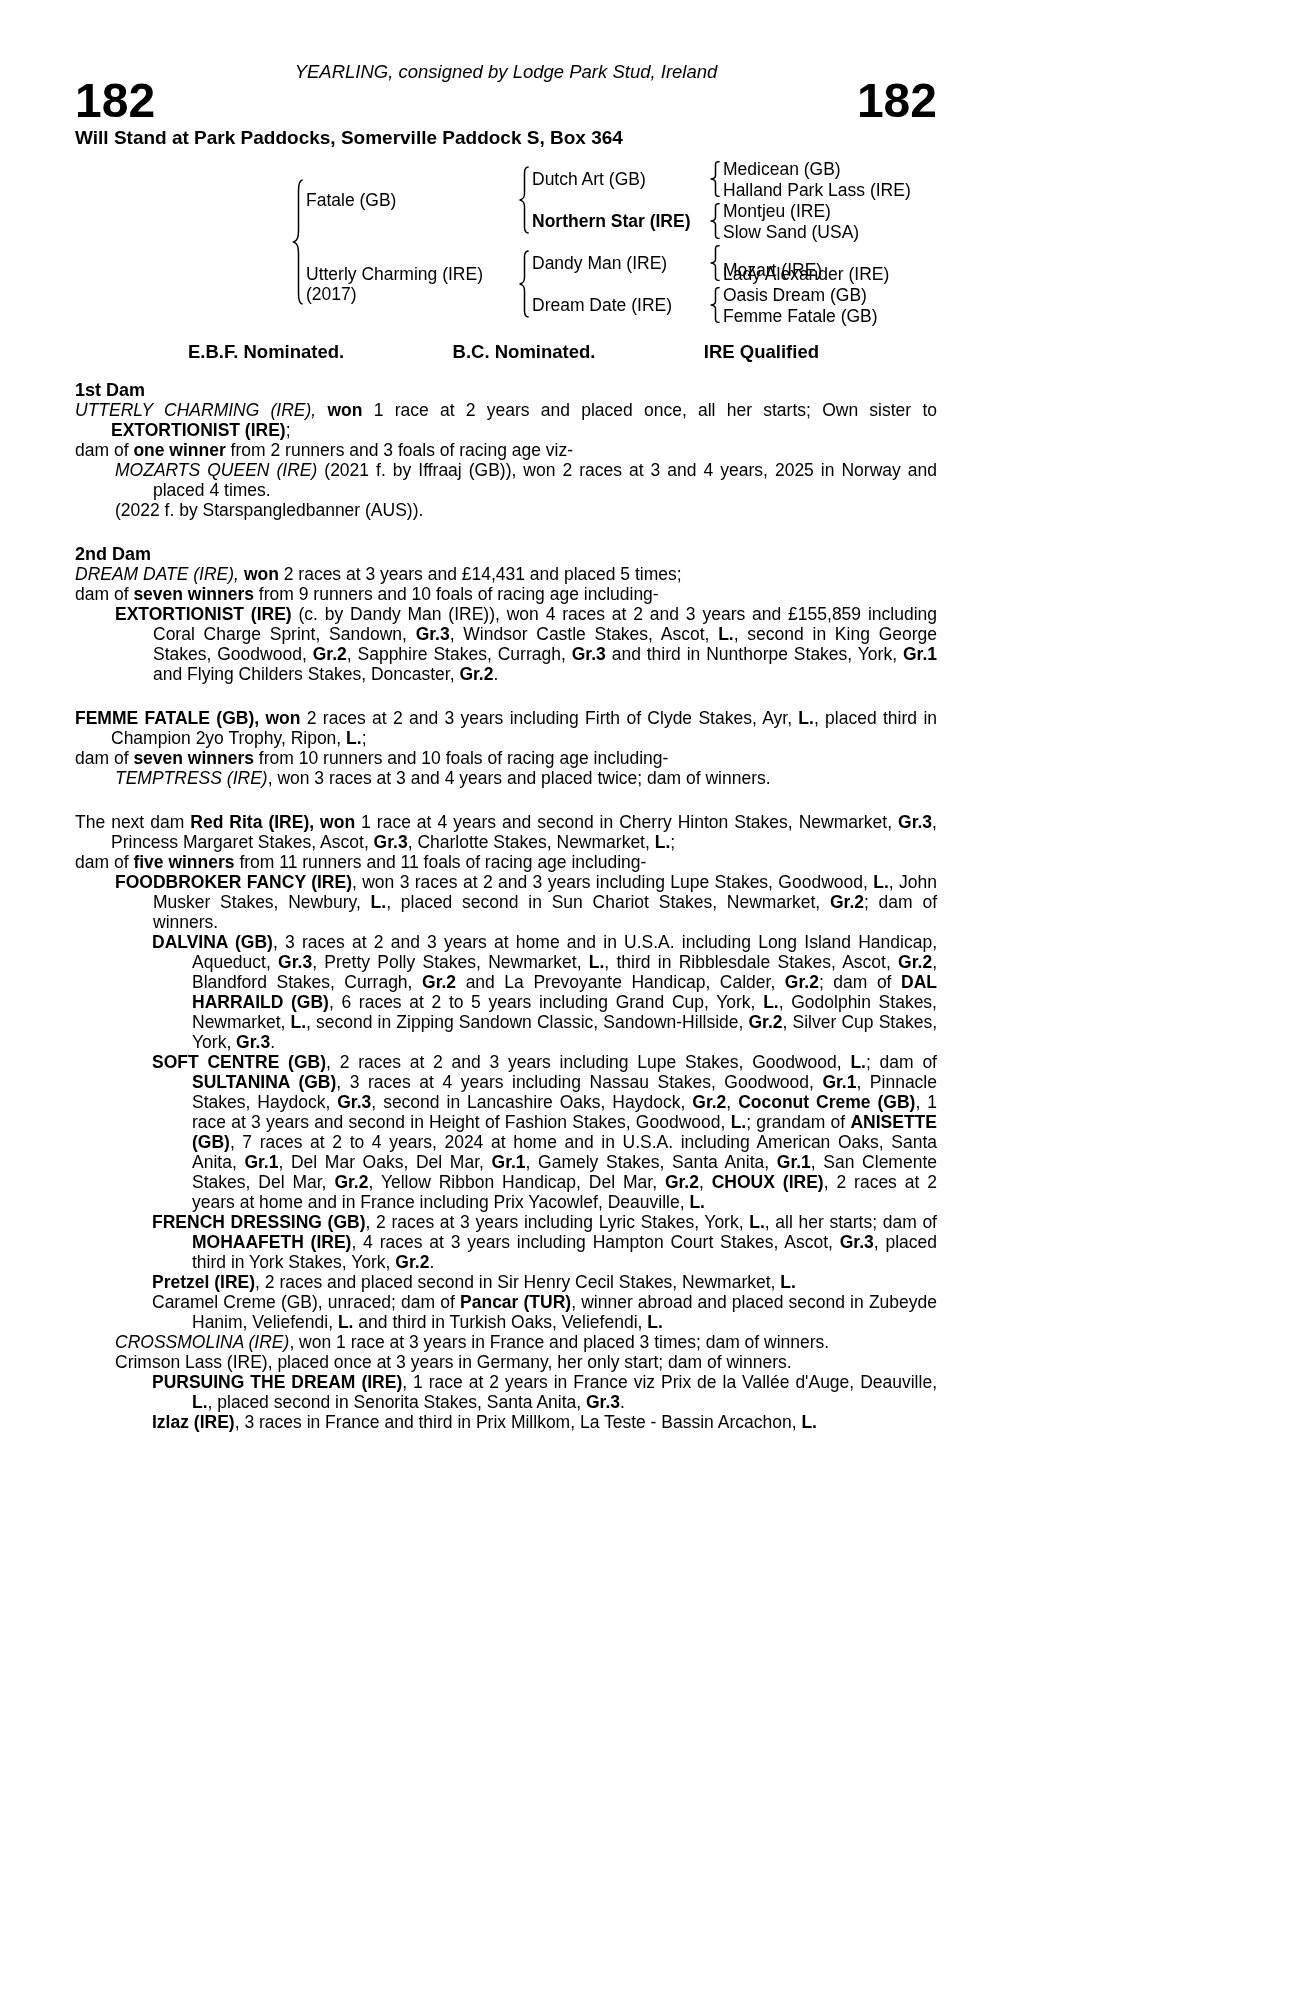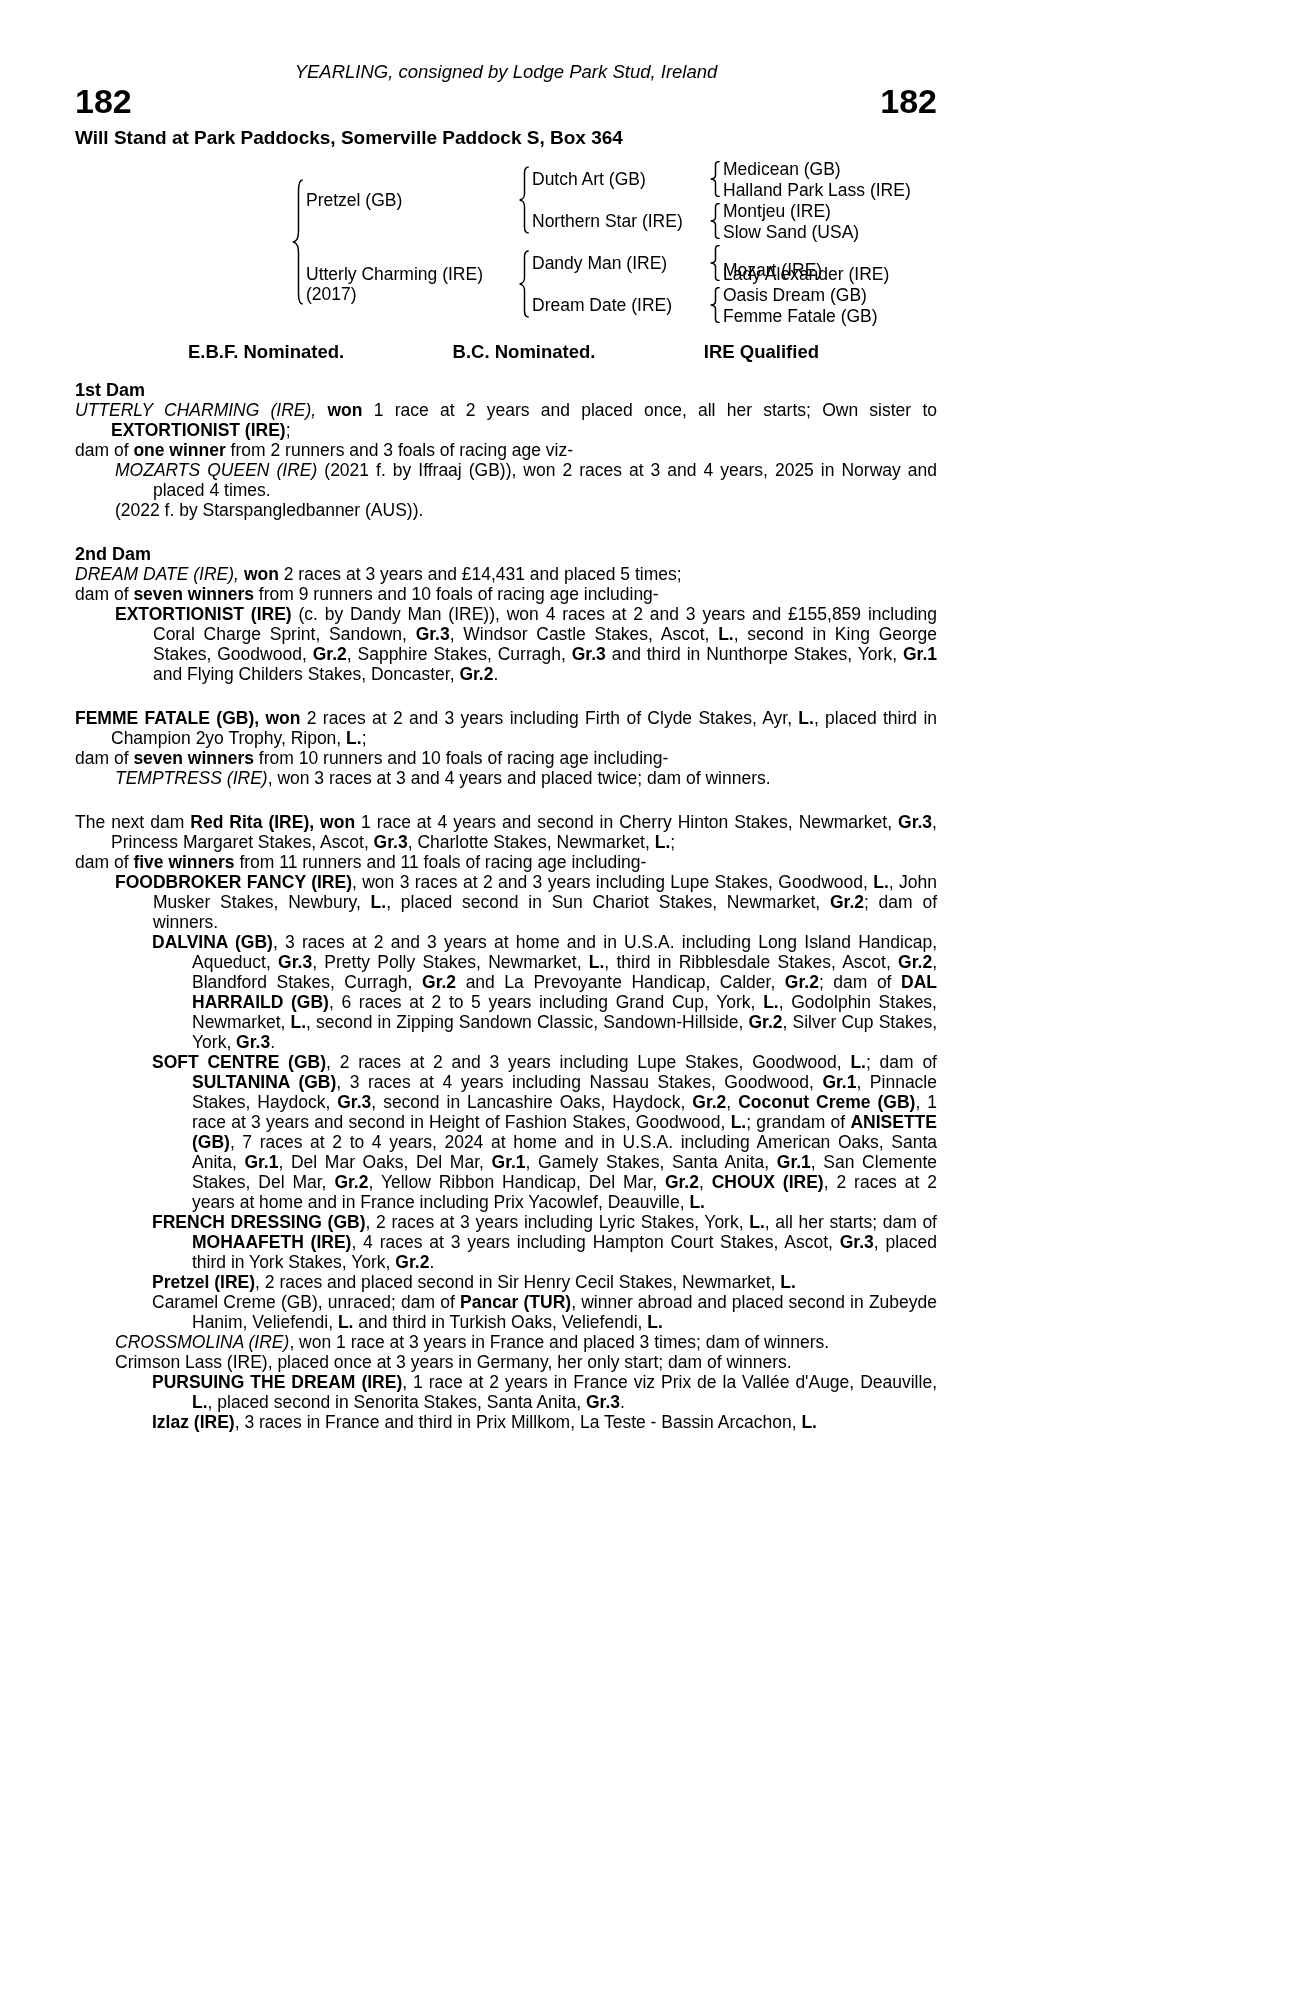--- a/index.html
+++ b/index.html
@@ -6,33 +6,33 @@
   html, body { background:#ffffff; }
   body {
     width:1315px; height:2000px; position:relative; overflow:hidden;
     font-family:"Liberation Sans", sans-serif;
     color:#000; font-size:17.5px; line-height:20px;
   }
   .page { position:absolute; left:75px; top:0; width:862px; }
 
   .consignor { text-align:center; font-style:italic; font-size:18.5px; margin-top:62px; }
   .lot-row { display:flex; justify-content:space-between; align-items:baseline; margin-top:0px; }
-  .lot-number { font-size:34px; line-height:38px; font-weight:bold; }
+  .lot-number { font-size:48px; line-height:38px; font-weight:bold; }
   .stand-line { font-weight:bold; font-size:19px; margin-top:8px; }
 
   
   .pedigree { display:grid; grid-template-columns:215px 16px 210px 16px 175px 16px 1fr;
               grid-auto-rows:21px; margin-top:10px; align-items:center; }
   .ped-cell { white-space:nowrap; }
   .ped-name-block { grid-column:1; grid-row:1/9; align-self:center; }
   .ped-horse-name { font-weight:bold; font-size:19px; margin:2px 0; }
   .sire-cell { grid-column:3; grid-row:1/5; }
   .dam-cell  { grid-column:3; grid-row:5/9; }
   .g3-0 { grid-column:5; grid-row:1/3; }
-  .g3-1 { grid-column:5; grid-row:3/5; }
+  .g3-1 { grid-column:5; grid-row:3/5;font-weight:bold; }
   .g3-2 { grid-column:5; grid-row:5/7; }
   .g3-3 { grid-column:5; grid-row:7/9; }
   .g4-0 { grid-column:7; grid-row:1; }
   .g4-1 { grid-column:7; grid-row:2; }
   .g4-2 { grid-column:7; grid-row:3; }
   .g4-3 { grid-column:7; grid-row:4; }
   .g4-4 { grid-column:7; grid-row:5;margin-top:35px; }
   .g4-5 { grid-column:7; grid-row:6; }
   .g4-6 { grid-column:7; grid-row:7; }
   .g4-7 { grid-column:7; grid-row:8; }
@@ -77,21 +77,21 @@
 
   <div class="pedigree">
 
 
     <div class="brace-wrap brace-main">
       <svg viewBox="0 0 14 100" preserveAspectRatio="none">
           <path d="M11.5 1.5 C8 1.5 7 4.5 7 10 L7 40 C7 46.5 5.8 48.8 1.8 50 C5.8 51.2 7 53.5 7 60 L7 90 C7 95.5 8 98.5 11.5 98.5" fill="none" stroke="#000" stroke-width="1.5" vector-effect="non-scaling-stroke"></path>
         </svg>
     </div>
 
-    <div class="ped-cell sire-cell">Pretzel (GB)</div>
+    <div class="ped-cell sire-cell">Fatale (GB)</div>
 
     <div class="ped-cell dam-cell">
       <div>Utterly Charming (IRE)</div>
       <div>(2017)</div>
     </div>
 
     <div class="brace-wrap brace-sire">
       <svg viewBox="0 0 14 100" preserveAspectRatio="none">
           <path d="M11.5 1.5 C8 1.5 7 4.5 7 10 L7 40 C7 46.5 5.8 48.8 1.8 50 C5.8 51.2 7 53.5 7 60 L7 90 C7 95.5 8 98.5 11.5 98.5" fill="none" stroke="#000" stroke-width="1.5" vector-effect="non-scaling-stroke"></path>
         </svg>

